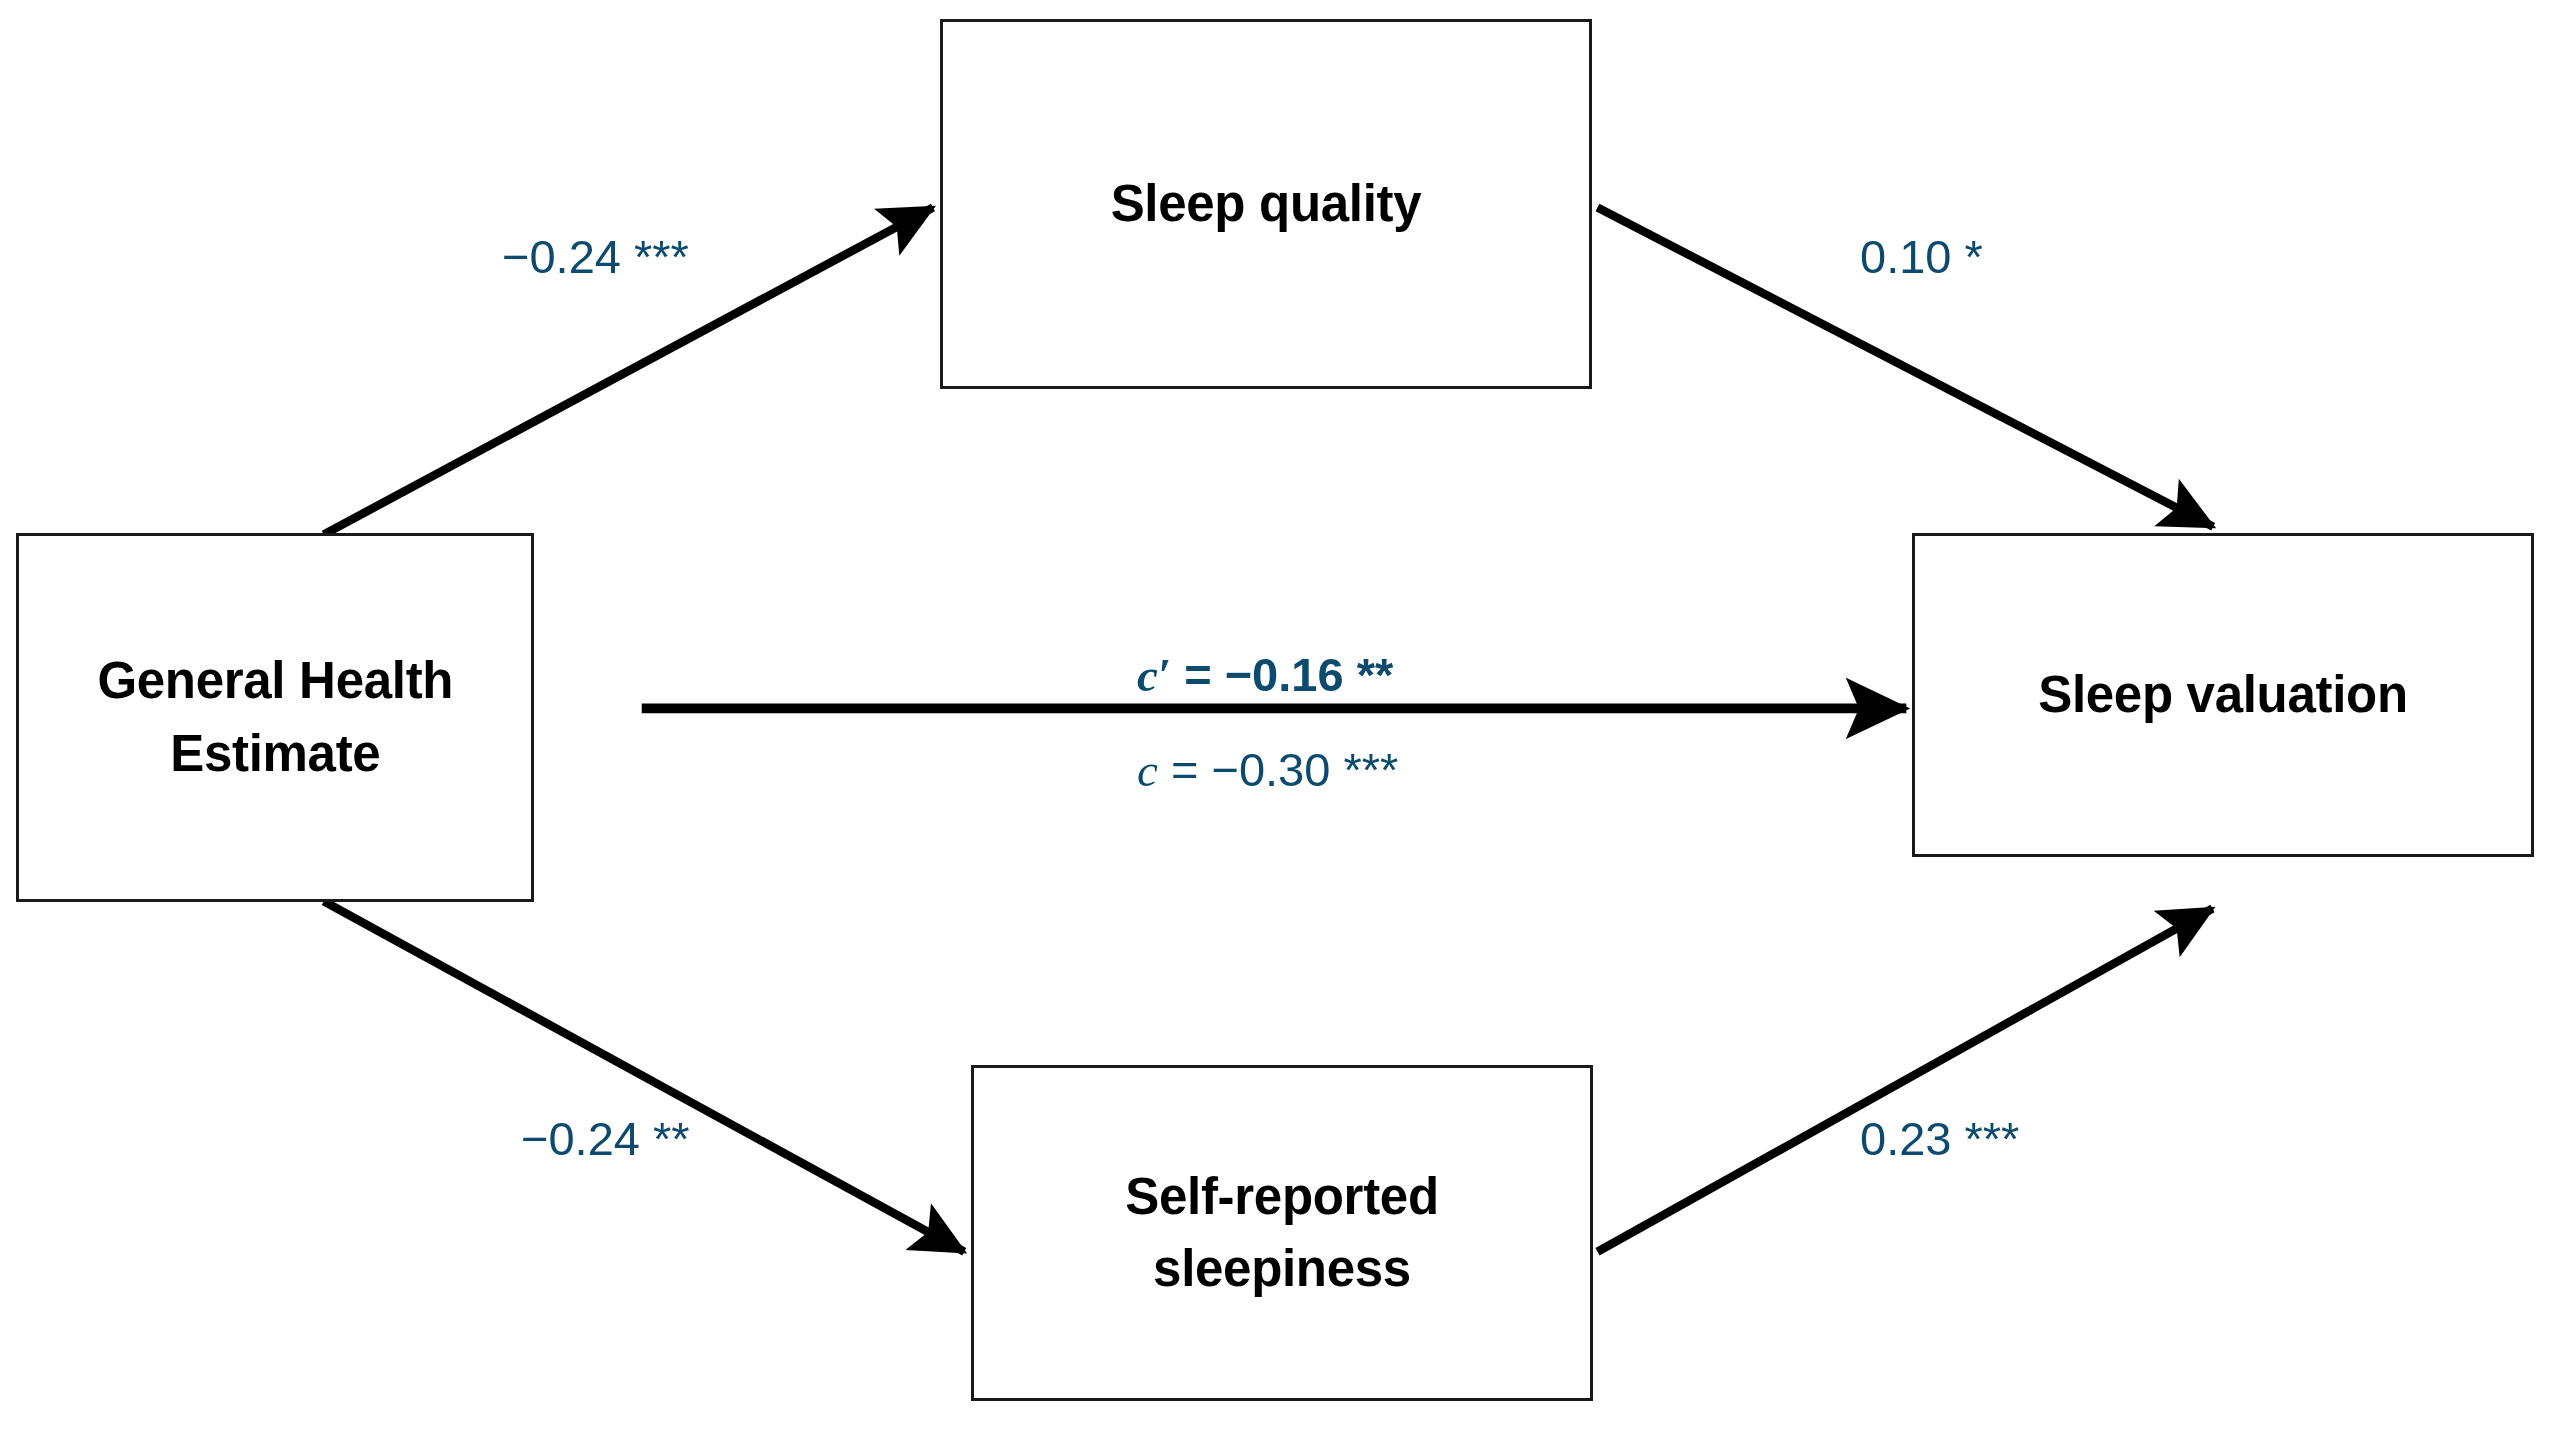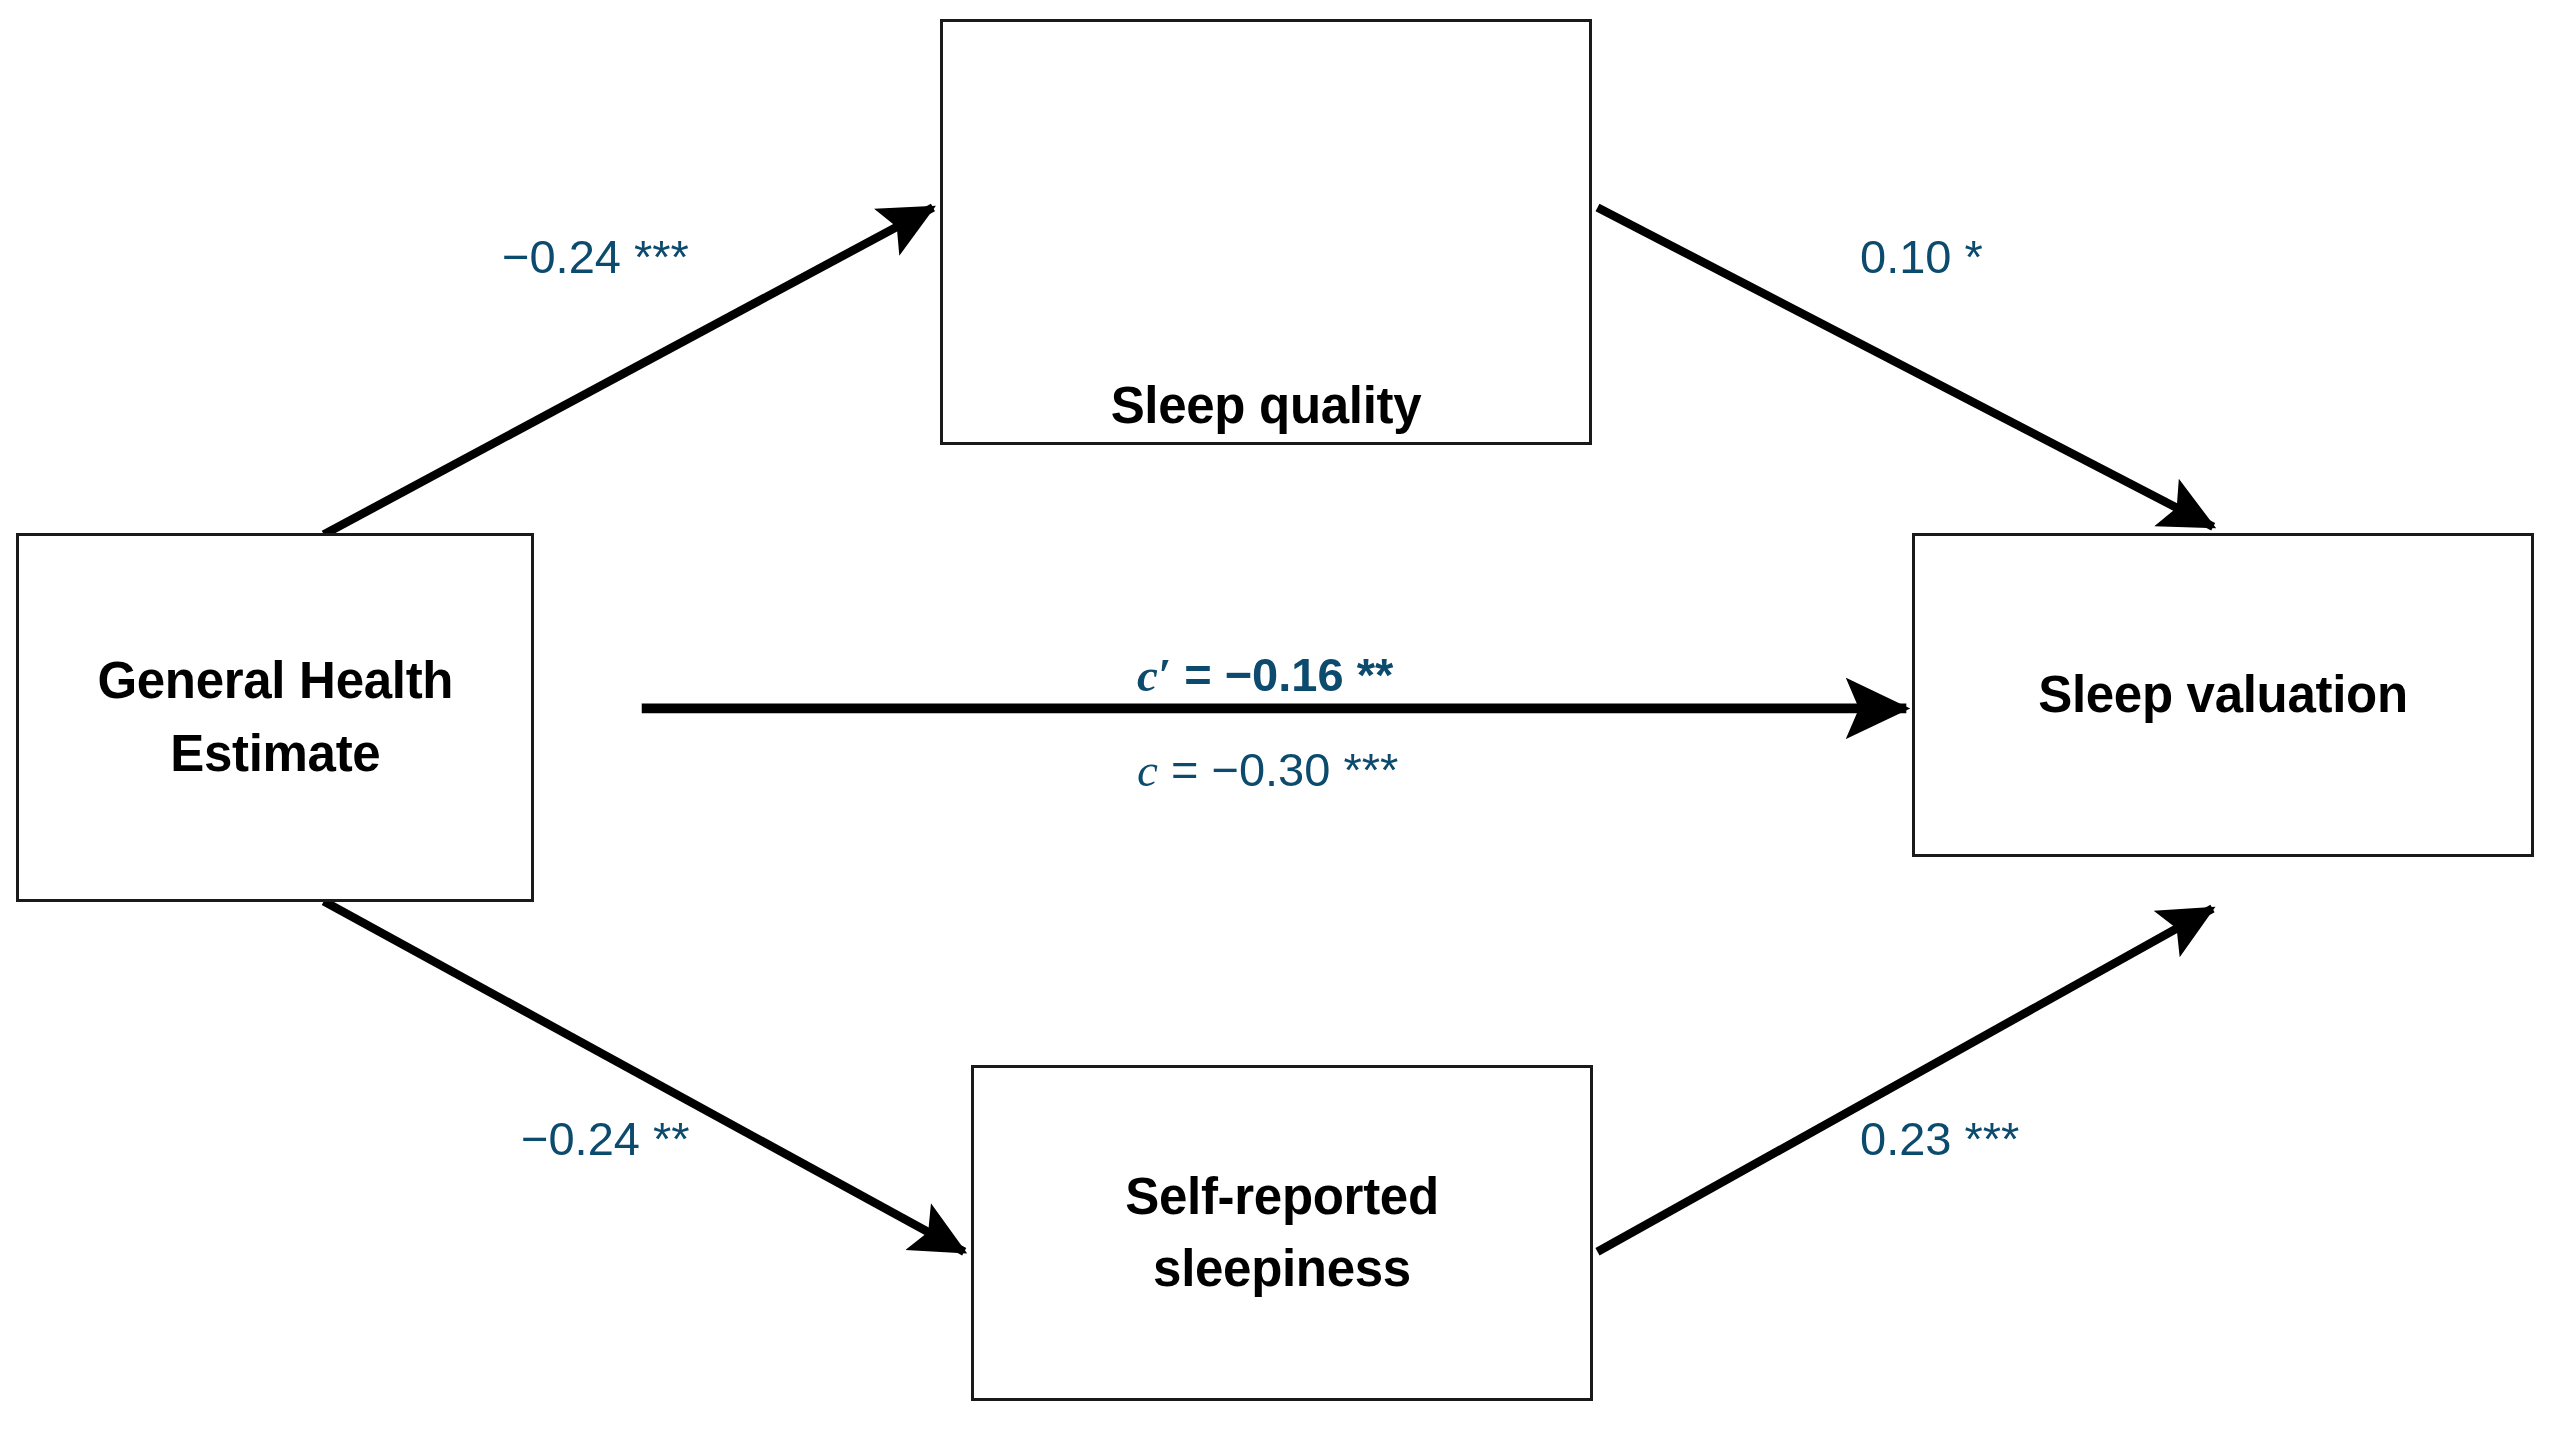--- a/index.html
+++ b/index.html
@@ -79,21 +79,21 @@
     <line x1="2452" y1="1921" x2="3396" y2="1394" stroke="#000000" stroke-width="13" marker-end="url(#arrowhead)"></line>
 
     <line x1="985" y1="1087" x2="2926" y2="1087" stroke="#000000" stroke-width="15" marker-end="url(#arrowhead)"></line>
   </svg>
 
   <div class="node-box" style="left:16.3px; top:533px; width:518px; height:369px;">
     <span class="node-label">General Health
 Estimate</span>
   </div>
 
-  <div class="node-box" style="left:940px; top:19px; width:652px; height:426px;align-items:flex-end;">
+  <div class="node-box" style="left:940px; top:19px; width:652px; height:370px;">
     <span class="node-label">Sleep quality</span>
   </div>
 
   <div class="node-box" style="left:971px; top:1065px; width:622px; height:336px;">
     <span class="node-label">Self-reported
 sleepiness</span>
   </div>
 
   <div class="node-box" style="left:1912px; top:533px; width:622px; height:324px;">
     <span class="node-label">Sleep valuation</span>

